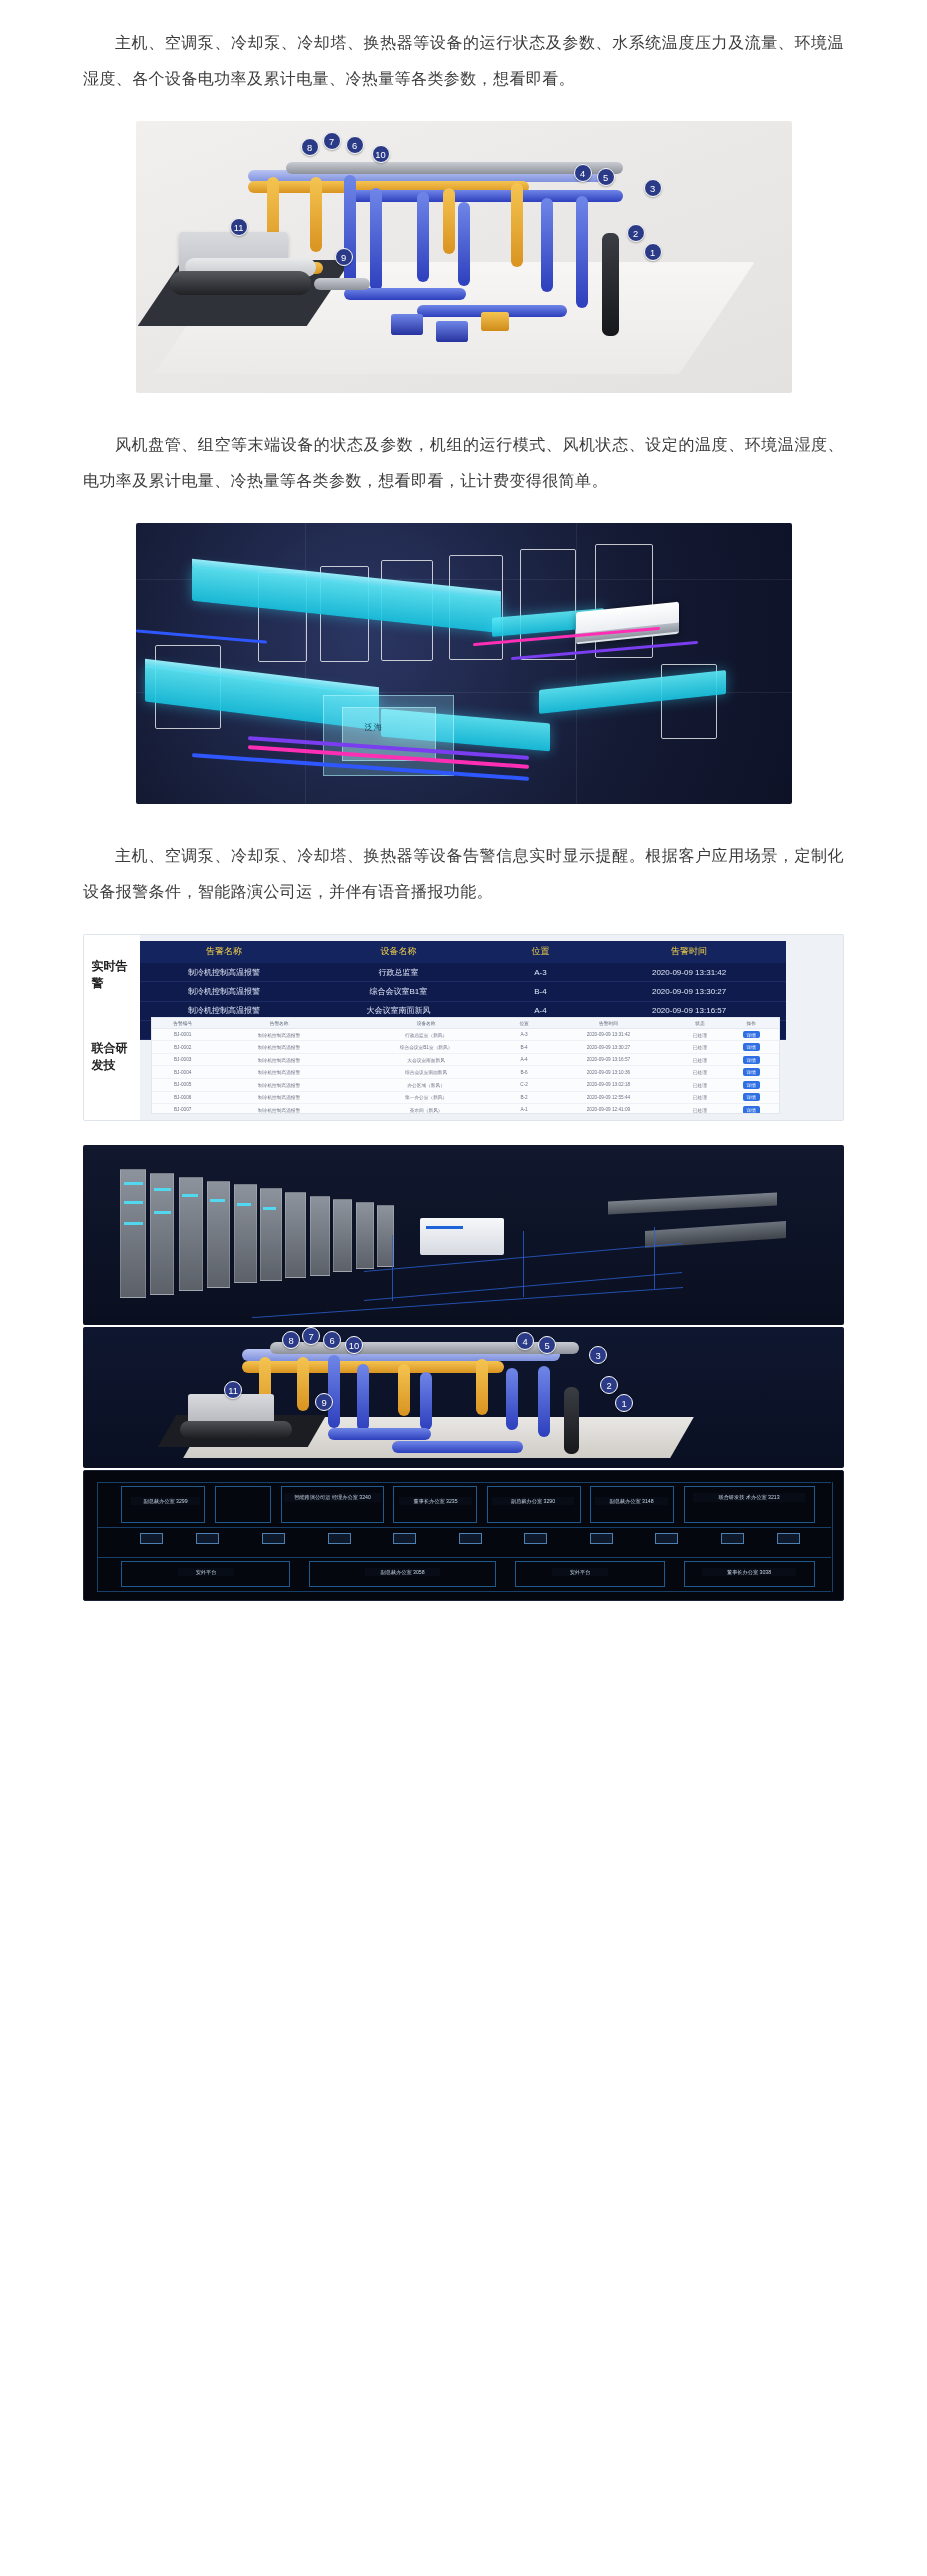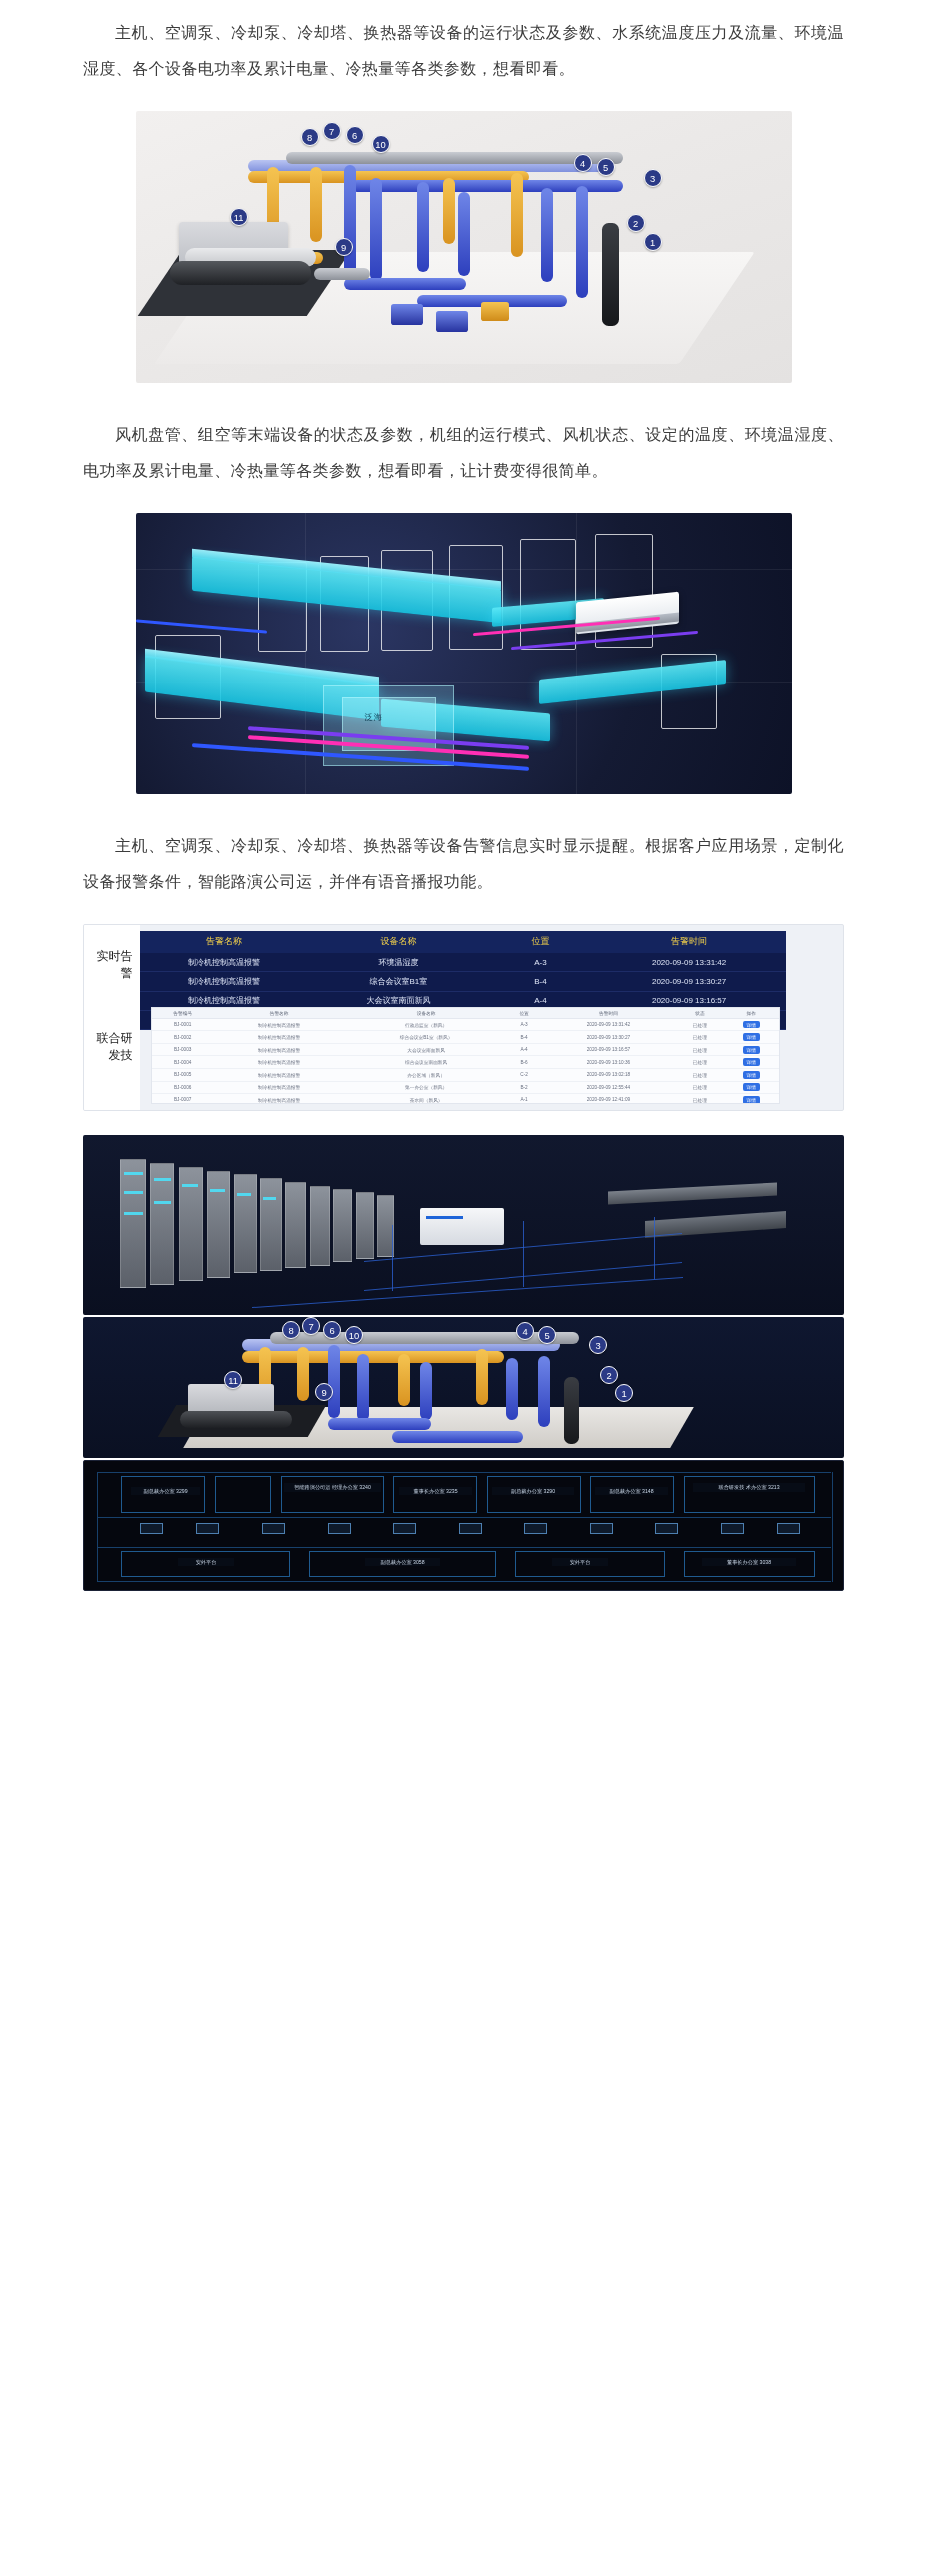--- a/index.html
+++ b/index.html
@@ -10,21 +10,21 @@
   body {
     width: 927px;
     font-family: "Liberation Sans", sans-serif;
     color: #333;
   }
   .page {
     width: 927px;
     min-height: 2576px;
     position: relative;
     background: #fff;
-    padding: 0;
+    padding: 10px;
     border-radius: 12px;
   }
   .para {
     width: 761px;
     margin: 0 auto;
     font-size: 16px;
     line-height: 36px;
     color: #3c3c3c;
     text-align: justify;
     text-indent: 2em;
@@ -138,22 +138,22 @@
     background: #eef1f6;
     position: relative;
     border: 0.9px solid #dfe3ea;
   }
   .alarm-left {
     position: absolute; left: 0; top: 0; width: 56px; height: 100%;
     background: #fff;
   }
   .alarm-side-label {
     position: absolute; left: 7.5px; width: 41px;
-    font-size: 12px; color: #222; line-height: 17px; text-align: right;
-    font-weight: normal;
+    font-size: 12px; color: #222; line-height: 17px; text-align: left;
+    font-weight: bold;
   }
   .tbl1 {
     position: absolute; left: 56px; top: 5.6px; width: 646px;
     border-collapse: collapse;
     background: #0f1b4c;
     font-size: 8.4px;
   }
   .tbl1 th {
     background: #14245e; color: #f5d34a;
     font-weight: normal; padding: 4.7px 1.9px; text-align: center;
@@ -339,21 +339,21 @@
         <tr>
           <th style="width:26%">告警名称</th>
           <th style="width:28%">设备名称</th>
           <th style="width:16%">位置</th>
           <th style="width:30%">告警时间</th>
         </tr>
       </thead>
       <tbody>
         <tr>
           <td>制冷机控制高温报警</td>
-          <td>环境温湿度</td>
+          <td>行政总监室</td>
           <td>A-3</td>
           <td>2020-09-09 13:31:42</td>
         </tr>
         <tr>
           <td>制冷机控制高温报警</td>
           <td>综合会议室B1室</td>
           <td>B-4</td>
           <td>2020-09-09 13:30:27</td>
         </tr>
         <tr>

